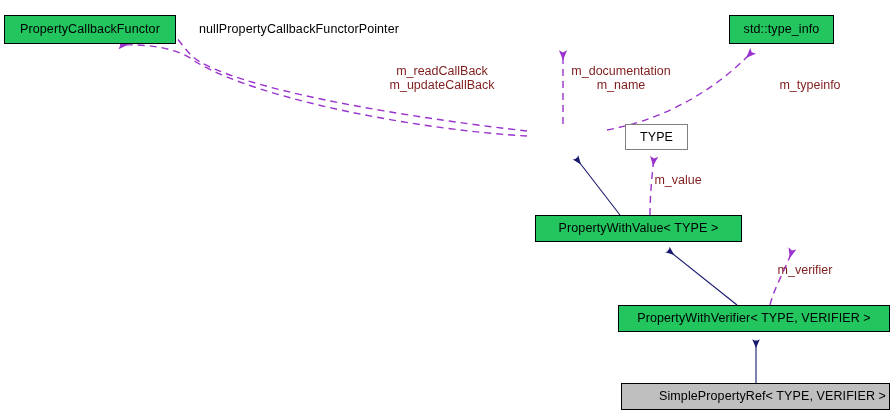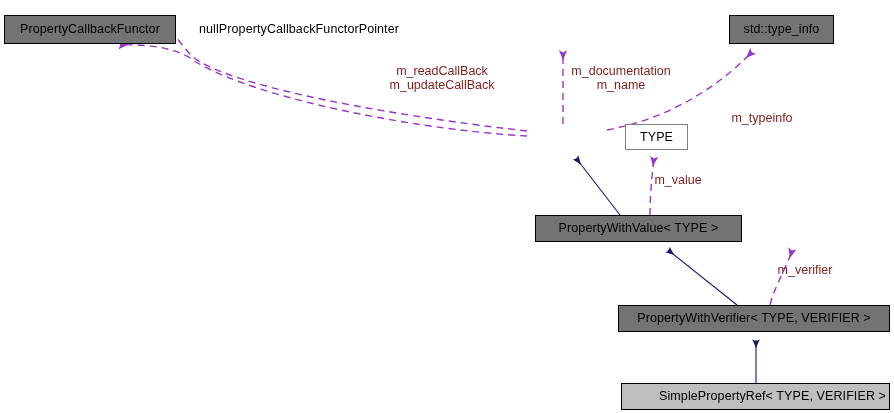--- a/index.html
+++ b/index.html
@@ -31,21 +31,21 @@
     align-items: center;
     justify-content: center;
     font-size: 12.5px;
     line-height: 1;
     color: #000000;
     white-space: nowrap;
     letter-spacing: 0.1px;
   }
   .node.boxed {
     border: 1px solid #000000;
-    background: #737373;
+    background: #22c55e;
   }
   .node.boxed-gray {
     border: 1px solid #808080;
     background: #ffffff;
   }
   .node.boxed-filled {
     border: 1px solid #000000;
     background: #bfbfbf;
   }
   .node.plain {
@@ -129,19 +129,19 @@
   <div class="node boxed-filled" style="left:621px; top:383px; width:269px; height:27px;padding-left:34px;">
     <span>SimplePropertyRef&lt; TYPE, VERIFIER &gt;</span>
   </div>
 
   <div class="edge-label" style="left:372px; top:65px; width:140px;">m_readCallBack
 m_updateCallBack</div>
 
   <div class="edge-label" style="left:561px; top:65px; width:120px;">m_documentation
 m_name</div>
 
-  <div class="edge-label" style="left:722px; top:79px; width:80px;margin-top:33px;">m_typeinfo</div>
+  <div class="edge-label" style="left:770px; top:79px; width:80px;">m_typeinfo</div>
 
   <div class="edge-label" style="left:648px; top:174px; width:60px;">m_value</div>
 
   <div class="edge-label" style="left:772px; top:264px; width:66px;">m_verifier</div>
 
 </div>
 
 </body></html>

